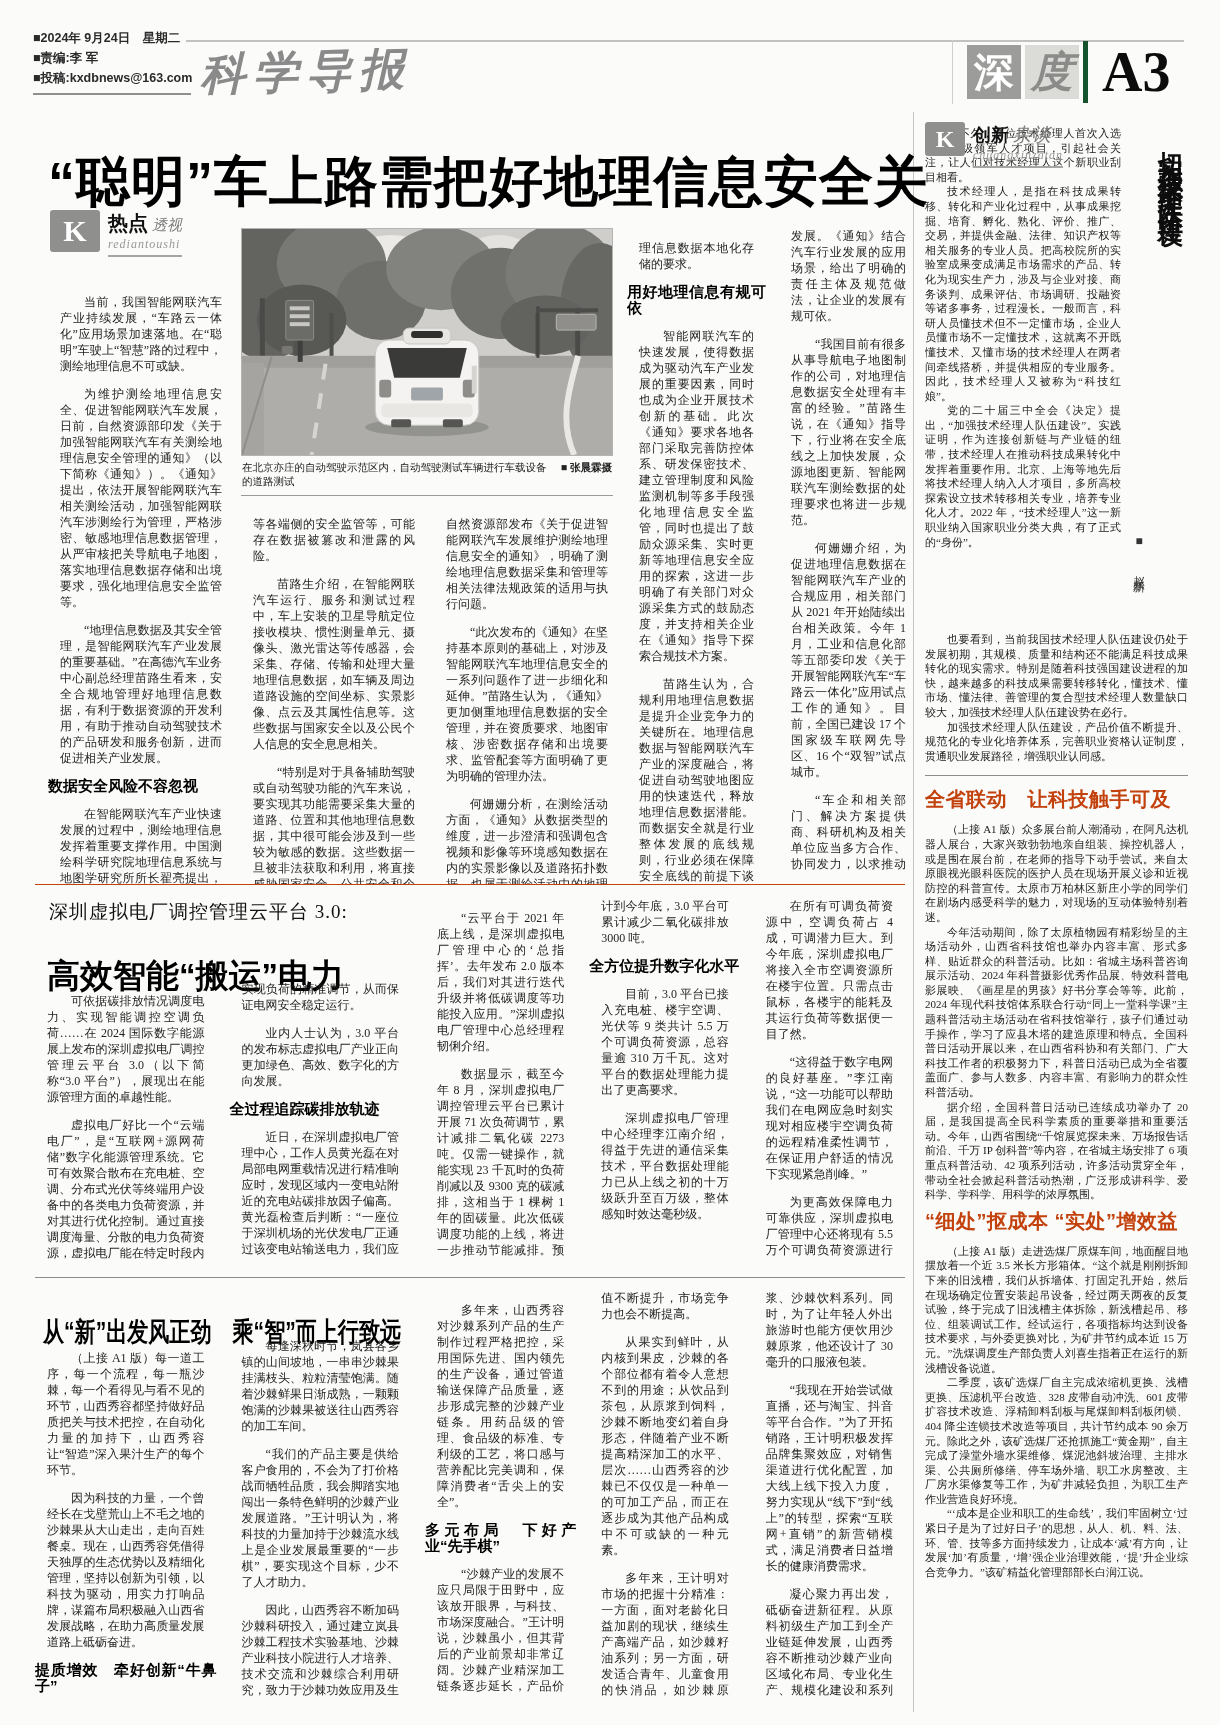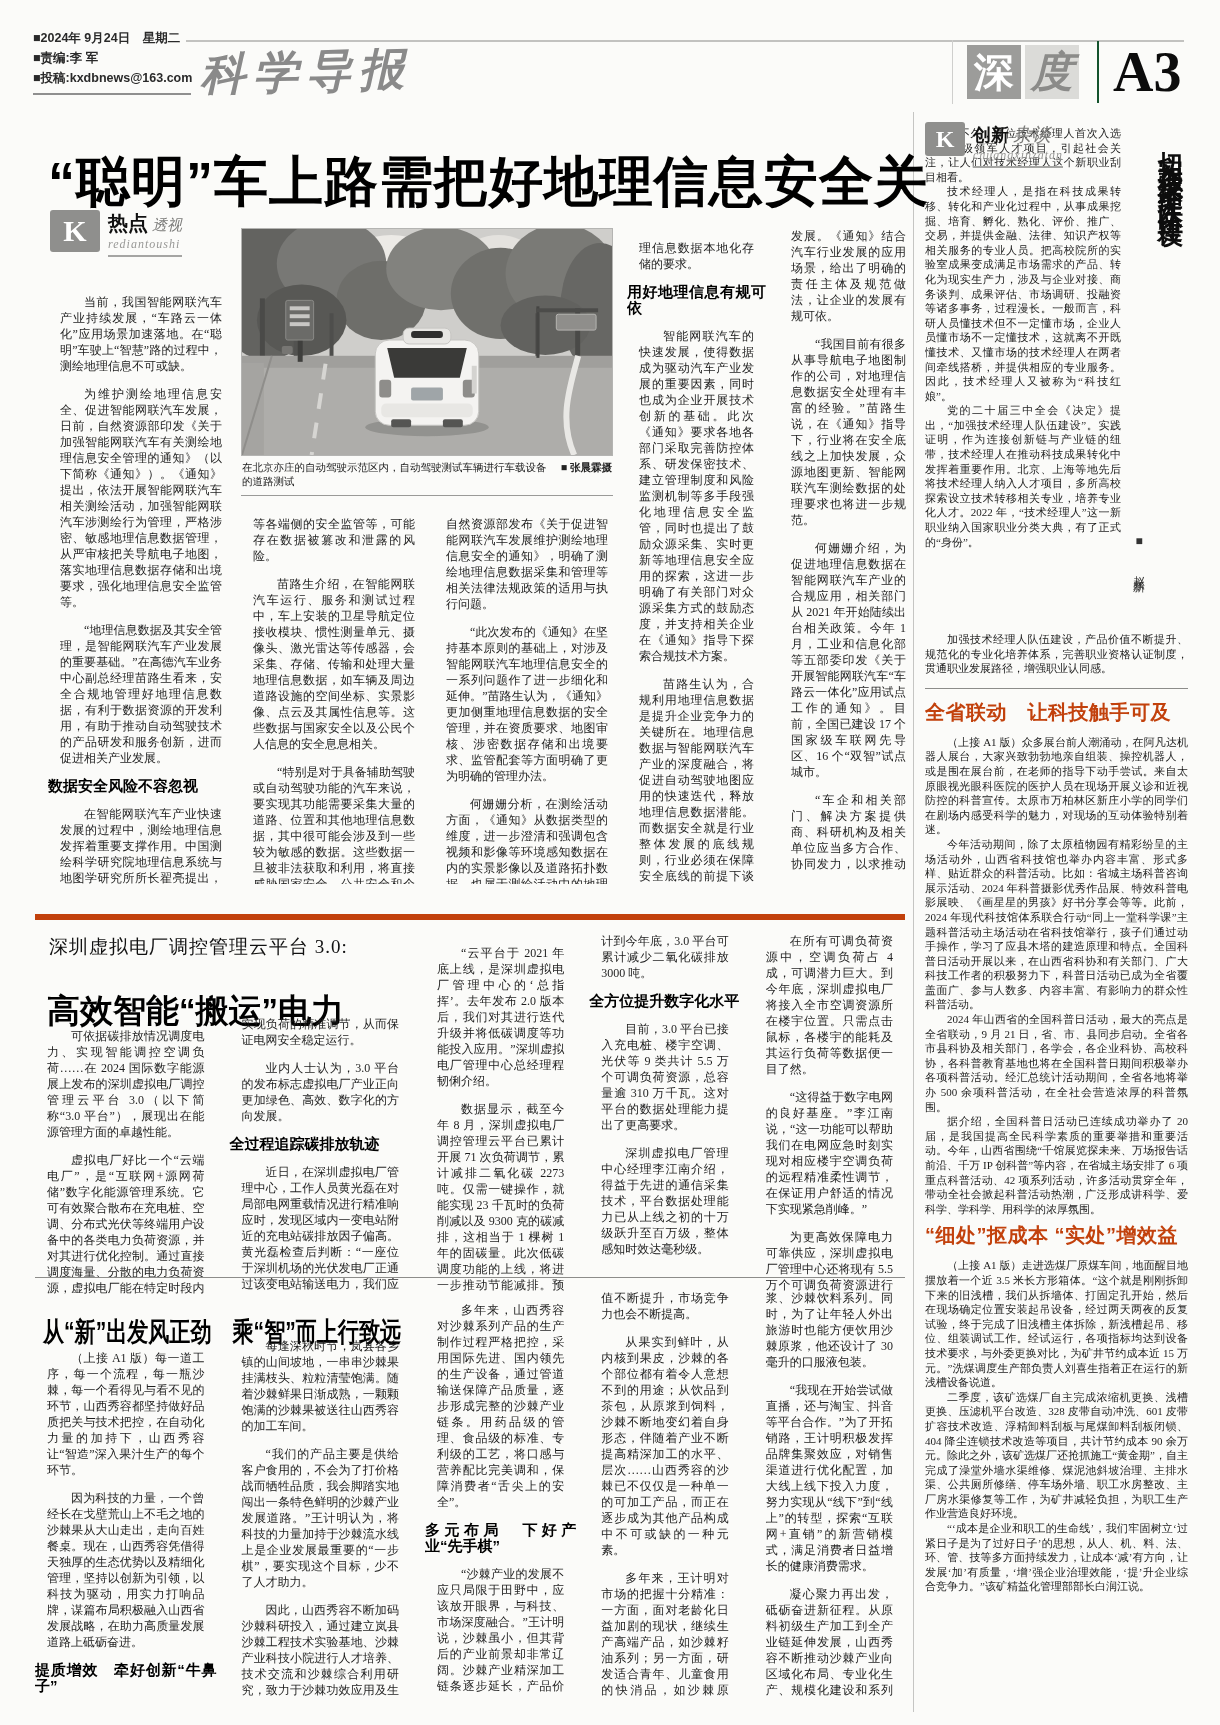--- a/index.html
+++ b/index.html
@@ -14,21 +14,21 @@
             font-weight:bold;font-size:45px;color:#8a8a8a;letter-spacing:8px;transform:rotate(-1.5deg);}
   .sect{position:absolute;left:952px;top:40px;display:flex;align-items:center;height:64px;
         border-left:1px solid #cfcfcd;padding-left:14px;}
   .sect-b1{display:inline-flex;width:54px;height:54px;background:#9c9c9a;color:#fff;
            font-family:"Liberation Sans",sans-serif;font-weight:900;font-size:40px;
            align-items:center;justify-content:center;}
   .sect-b2{display:inline-flex;width:54px;height:54px;background:#dbdbd8;color:#8b8b89;
            font-family:"DejaVu Serif",serif;font-style:italic;font-weight:bold;font-size:42px;
            align-items:center;justify-content:center;margin-left:4px;}
   .sect-a3{font-family:"Liberation Serif",serif;font-weight:bold;font-size:56px;color:#0c0c0c;
-           margin-left:18px;border-left:2px solid #14532d;padding-left:14px;line-height:62px;}
+           margin-left:4px;border-left:5px solid #14532d;padding-left:14px;line-height:62px;}
   
   .col{position:absolute;overflow:hidden;font-size:12px;line-height:16px;text-align:justify;color:#1d1d1d;}
   .col p{margin:12px;text-indent:2em;}
   .col p.noind{text-indent:0;}
   .col h3{font-family:"Liberation Sans",sans-serif;font-size:15px;font-weight:bold;color:#000;
           margin:7px 0 5px;text-indent:0;}
   .cols2{column-count:2;column-gap:13px;column-fill:auto;}
   .cols3{column-count:3;column-gap:13px;column-fill:auto;}
   .byline{text-align:right;font-weight:bold;text-indent:0;padding-right:10px;margin-top:4px;}
   .vdiv{position:absolute;left:913px;top:112px;width:1px;height:1600px;background:#c5c5c3;}
@@ -49,21 +49,21 @@
   .photo-fig{position:absolute;left:193px;top:118px;width:372px;}
   .photo-fig svg{display:block;width:372px;height:228px;border:1px solid #b4b4b2;box-sizing:border-box;}
   .cap-row{display:flex;justify-content:space-between;gap:8px;font-family:"Liberation Sans",sans-serif;
            font-size:10.5px;color:#222;padding:5px 1px 6px;border-bottom:1px solid #9a9a98;}
   .cap-credit{white-space:nowrap;font-weight:bold;}
   .colA{left:0;top:172px;width:186px;height:602px;}
   .colB{left:193px;top:394px;width:186px;height:380px;}
   .colC{left:386px;top:394px;width:186px;height:380px;}
   .colDE{left:579px;top:118px;width:291px;height:658px;}
   
-  .mid-art{position:absolute;left:35px;top:914px;width:870px;height:384px;border-top:6px solid #c2410c;box-sizing:border-box;}
+  .mid-art{position:absolute;left:35px;top:884px;width:870px;height:384px;border-top:1px solid #c2410c;box-sizing:border-box;}
   .mid-kicker{position:absolute;left:14px;top:14px;font-size:19px;color:#111;letter-spacing:1px;}
   .mid-headline{position:absolute;left:12px;top:42px;font-family:"Liberation Sans",sans-serif;
                 font-weight:900;font-size:33px;color:#000;white-space:nowrap;}
   .mid-colsA{left:0;top:96px;width:376px;height:284px;}
   .mid-colsB{left:390px;top:13px;width:480px;height:366px;}
   
   .bot-art{position:absolute;left:35px;top:1277px;width:870px;height:440px;border-top:1px solid #8c8c8a;box-sizing:border-box;}
   .bot-headline{position:absolute;left:8px;top:14px;font-family:"Liberation Sans",sans-serif;
                 font-weight:900;font-size:27px;color:#000;white-space:nowrap;
                 transform:scaleX(0.78);transform-origin:left;}
@@ -283,30 +283,30 @@
         <p>技术经理人，是指在科技成果转移、转化和产业化过程中，从事成果挖掘、培育、孵化、熟化、评价、推广、交易，并提供金融、法律、知识产权等相关服务的专业人员。把高校院所的实验室成果变成满足市场需求的产品、转化为现实生产力，涉及与企业对接、商务谈判、成果评估、市场调研、投融资等诸多事务，过程漫长。一般而言，科研人员懂技术但不一定懂市场，企业人员懂市场不一定懂技术，这就离不开既懂技术、又懂市场的技术经理人在两者间牵线搭桥，并提供相应的专业服务。因此，技术经理人又被称为“科技红娘”。</p>
         <p>党的二十届三中全会《决定》提出，“加强技术经理人队伍建设”。实践证明，作为连接创新链与产业链的纽带，技术经理人在推动科技成果转化中发挥着重要作用。北京、上海等地先后将技术经理人纳入人才项目，多所高校探索设立技术转移相关专业，培养专业化人才。2022 年，“技术经理人”这一新职业纳入国家职业分类大典，有了正式的“身份”。</p>
       </div>
       <div class="rail-side">
         <div class="vtitle">切实加强技术经理人队伍建设</div>
         <div class="vauthor">■ 赵永新</div>
       </div>
     </div>
 
     <div class="rail-wide">
+      <p>也要看到，当前我国技术经理人队伍建设仍处于发展初期，其规模、质量和结构还不能满足科技成果转化的现实需求。特别是随着科技强国建设进程的加快，越来越多的科技成果需要转移转化，懂技术、懂市场、懂法律、善管理的复合型技术经理人数量缺口较大，加强技术经理人队伍建设势在必行。</p>
       <p>加强技术经理人队伍建设，产品价值不断提升、规范化的专业化培养体系，完善职业资格认证制度，贯通职业发展路径，增强职业认同感。</p>
     </div>
 
     <div class="rail-rule"></div>
 
     <h2 class="rail-h2">全省联动　让科技触手可及</h2>
     <div class="rail-body">
       <p>（上接 A1 版）众多展台前人潮涌动，在阿凡达机器人展台，大家兴致勃勃地亲自组装、操控机器人，或是围在展台前，在老师的指导下动手尝试。来自太原眼视光眼科医院的医护人员在现场开展义诊和近视防控的科普宣传。太原市万柏林区新庄小学的同学们在剧场内感受科学的魅力，对现场的互动体验特别着迷。</p>
       <p>今年活动期间，除了太原植物园有精彩纷呈的主场活动外，山西省科技馆也举办内容丰富、形式多样、贴近群众的科普活动。比如：省城主场科普咨询展示活动、2024 年科普摄影优秀作品展、特效科普电影展映、《画星星的男孩》好书分享会等等。此前，2024 年现代科技馆体系联合行动“同上一堂科学课”主题科普活动主场活动在省科技馆举行，孩子们通过动手操作，学习了应县木塔的建造原理和特点。全国科普日活动开展以来，在山西省科协和有关部门、广大科技工作者的积极努力下，科普日活动已成为全省覆盖面广、参与人数多、内容丰富、有影响力的群众性科普活动。</p>
-      <p>2024 年山西省的全国科普日活动，最大的亮点是全省联动，9 月 21 日，省、市、县同步启动。全省各市县科协及相关部门，各学会，各企业科协、高校科协，各科普教育基地也将在全国科普日期间积极举办各项科普活动。经汇总统计活动期间，全省各地将举办 500 余项科普活动，在全社会营造浓厚的科普氛围。</p>
       <p>据介绍，全国科普日活动已连续成功举办了 20 届，是我国提高全民科学素质的重要举措和重要活动。今年，山西省围绕“千馆展览探未来、万场报告话前沿、千万 IP 创科普”等内容，在省城主场安排了 6 项重点科普活动、42 项系列活动，许多活动贯穿全年，带动全社会掀起科普活动热潮，广泛形成讲科学、爱科学、学科学、用科学的浓厚氛围。</p>
     </div>
 
     <h2 class="rail-h2">“细处”抠成本 “实处”增效益</h2>
     <div class="rail-body">
       <p>（上接 A1 版）走进选煤厂原煤车间，地面醒目地摆放着一个近 3.5 米长方形箱体。“这个就是刚刚拆卸下来的旧浅槽，我们从拆墙体、打固定孔开始，然后在现场确定位置安装起吊设备，经过两天两夜的反复试验，终于完成了旧浅槽主体拆除，新浅槽起吊、移位、组装调试工作。经试运行，各项指标均达到设备技术要求，与外委更换对比，为矿井节约成本近 15 万元。”洗煤调度生产部负责人刘喜生指着正在运行的新浅槽设备说道。</p>
       <p>二季度，该矿选煤厂自主完成浓缩机更换、浅槽更换、压滤机平台改造、328 皮带自动冲洗、601 皮带扩容技术改造、浮精卸料刮板与尾煤卸料刮板闭锁、404 降尘连锁技术改造等项目，共计节约成本 90 余万元。除此之外，该矿选煤厂还抢抓施工“黄金期”，自主完成了澡堂外墙水渠维修、煤泥池斜坡治理、主排水渠、公共厕所修缮、停车场外墙、职工水房整改、主厂房水渠修复等工作，为矿井减轻负担，为职工生产作业营造良好环境。</p>
       <p>“‘成本是企业和职工的生命线’，我们牢固树立‘过紧日子是为了过好日子’的思想，从人、机、料、法、环、管、技等多方面持续发力，让成本‘减’有方向，让发展‘加’有质量，‘增’强企业治理效能，‘提’升企业综合竞争力。”该矿精益化管理部部长白润江说。</p>
     </div>
   </div>

